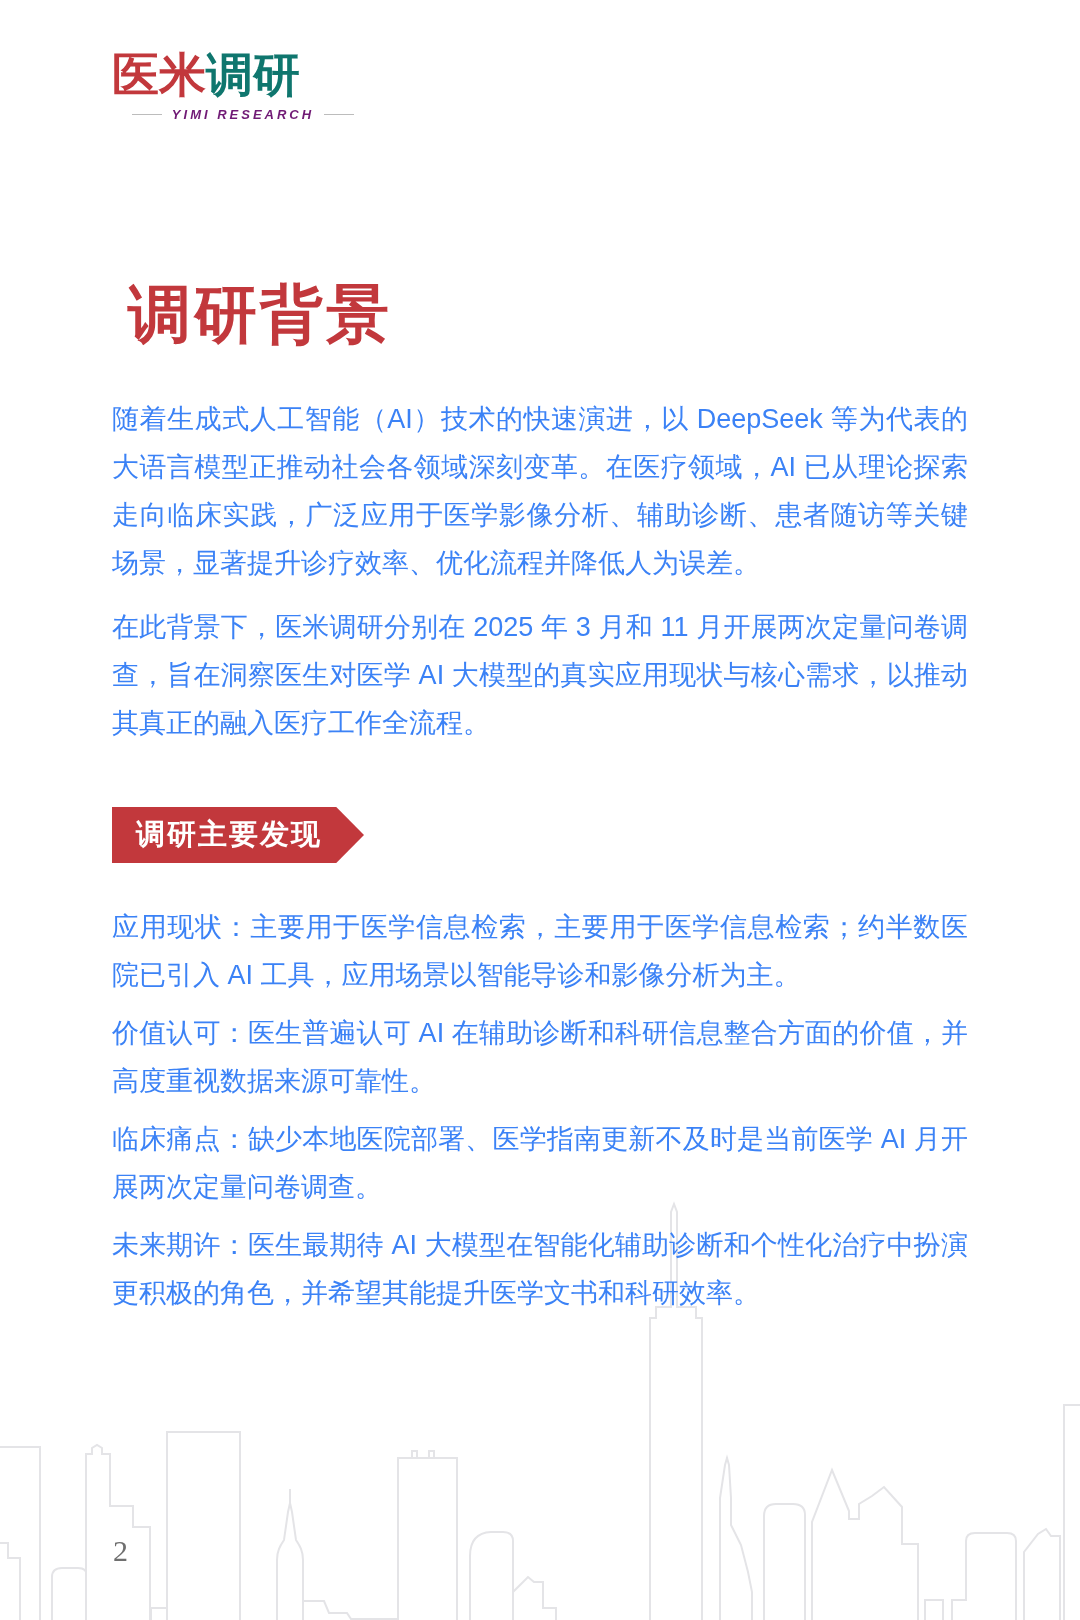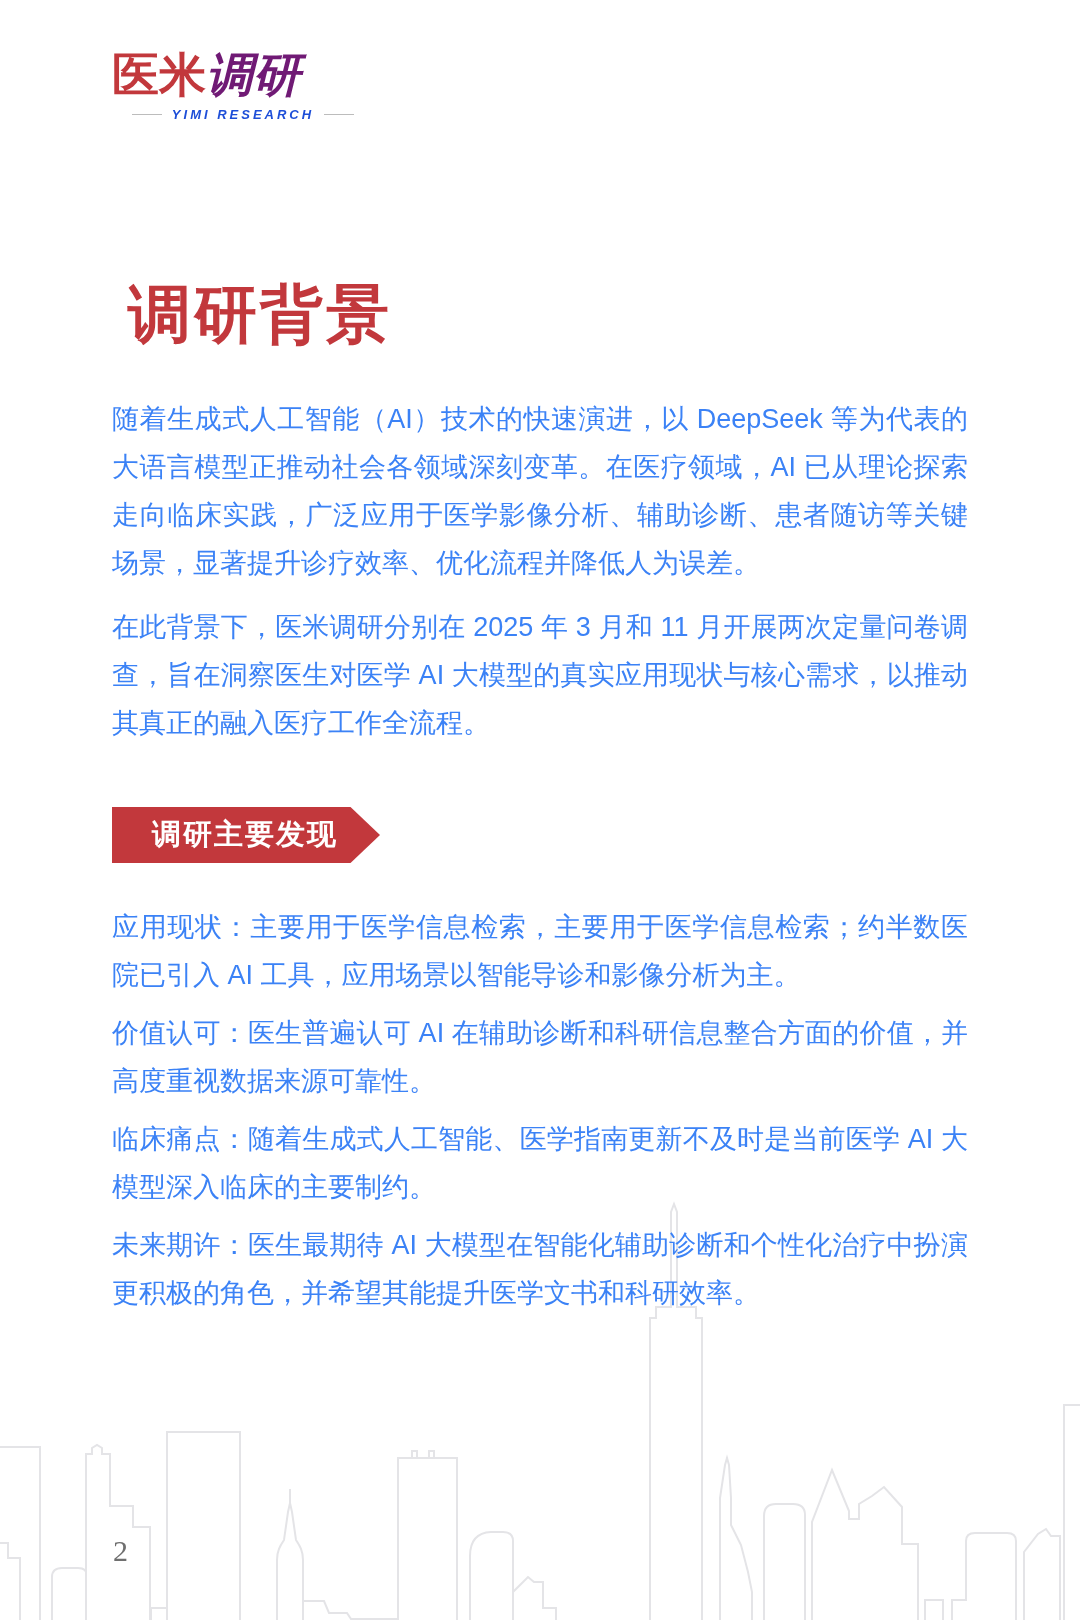--- a/index.html
+++ b/index.html
@@ -26,29 +26,29 @@
     position:relative;z-index:1;
     padding:52px 112px 0 112px;
   }
   .logo{line-height:1;}
   .logo-row{
     font-family:"Liberation Serif","DejaVu Serif",serif;
     font-weight:700;font-size:47px;letter-spacing:0px;
     white-space:nowrap;
   }
   .logo-red{color:var(--brand,#BE363A);}
-  .logo-dark{color:#701a75;font-style:italic;}
+  .logo-dark{color:#0f766e;}
   .logo-tagline{
     margin-top:9px;width:262px;
     display:flex;align-items:center;justify-content:center;gap:10px;
   }
   .logo-tagline .rule{flex:0 0 30px;height:1px;background:#bcbcbc;}
   .logo-tagline .tg{
     font-style:italic;font-weight:600;font-size:13px;
-    color:#1d4ed8;letter-spacing:3px;white-space:nowrap;
+    color:#701a75;letter-spacing:3px;white-space:nowrap;
   }
   .page-title{
     margin:158px 0 0 16px;
     font-size:63px;line-height:70px;font-weight:900;
     letter-spacing:3px;
     color:var(--brand,#C2383C);
   }
   .intro-block{margin-top:46px;}
   p.body-par{
     margin:0 0 16px 0;
@@ -57,21 +57,21 @@
     color:#3b82f6;
     text-align:justify;
     text-justify:inter-ideograph;
   }
   .ribbon{
     margin-top:60px;
     width:252px;height:56px;
     background:var(--brand,#C8383C);
     clip-path:polygon(0 0,89% 0,100% 50%,89% 100%,0 100%);
     display:flex;align-items:center;
-    padding-left:16px;
+    padding-left:0;
   }
   .ribbon-label{
     padding-left:24px;
     color:#ffffff;font-size:29px;font-weight:700;letter-spacing:2px;
     white-space:nowrap;
   }
   .findings-block{margin-top:40px;}
   .findings-block p.body-par{margin-bottom:10px;}
   .page-number{
     position:absolute;left:113px;bottom:52px;z-index:1;
@@ -132,21 +132,21 @@
       <p class="body-par">在此背景下，医米调研分别在 2025 年 3 月和 11 月开展两次定量问卷调查，旨在洞察医生对医学 AI 大模型的真实应用现状与核心需求，以推动其真正的融入医疗工作全流程。</p>
     </div>
 
     <div class="ribbon">
       <span class="ribbon-label">调研主要发现</span>
     </div>
 
     <div class="findings-block">
       <p class="body-par">应用现状：主要用于医学信息检索，主要用于医学信息检索；约半数医院已引入 AI 工具，应用场景以智能导诊和影像分析为主。</p>
       <p class="body-par">价值认可：医生普遍认可 AI 在辅助诊断和科研信息整合方面的价值，并高度重视数据来源可靠性。</p>
-      <p class="body-par">临床痛点：随着生成式人工智能、医学指南更新不及时是当前医学 AI 大模型深入临床的主要制约。</p>
+      <p class="body-par">临床痛点：缺少本地医院部署、医学指南更新不及时是当前医学 AI 月开展两次定量问卷调查。</p>
       <p class="body-par">未来期许：医生最期待 AI 大模型在智能化辅助诊断和个性化治疗中扮演更积极的角色，并希望其能提升医学文书和科研效率。</p>
     </div>
 
   </div>
 
   <div class="page-number">2</div>
 
 </div>
 
 </body></html>

